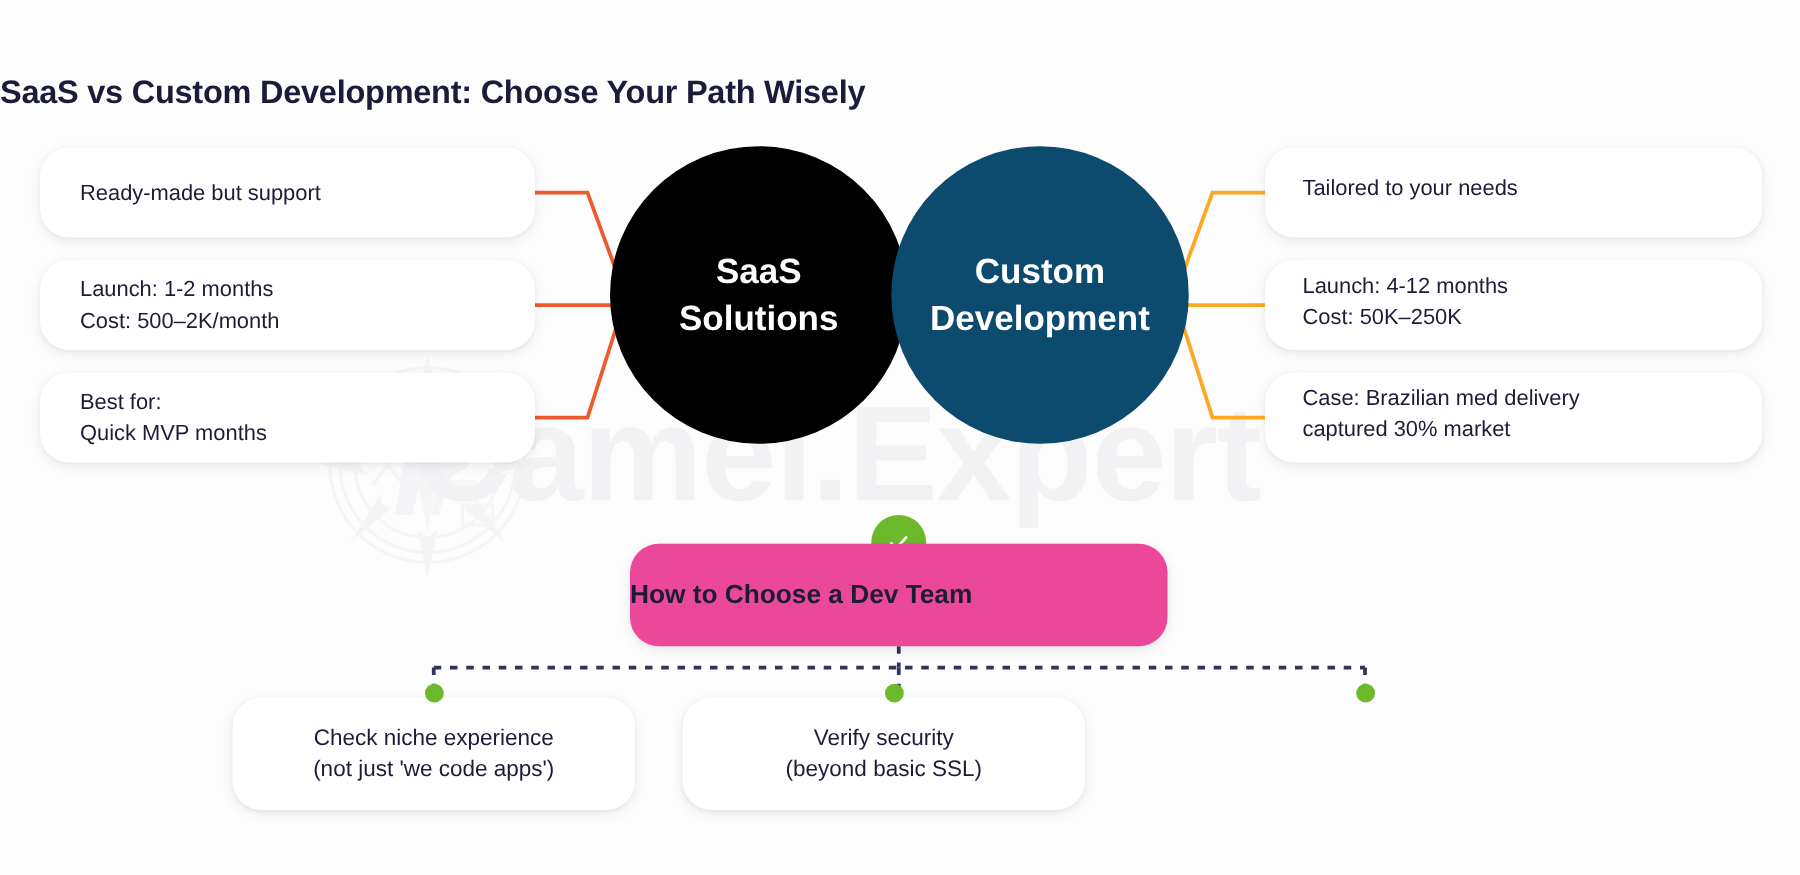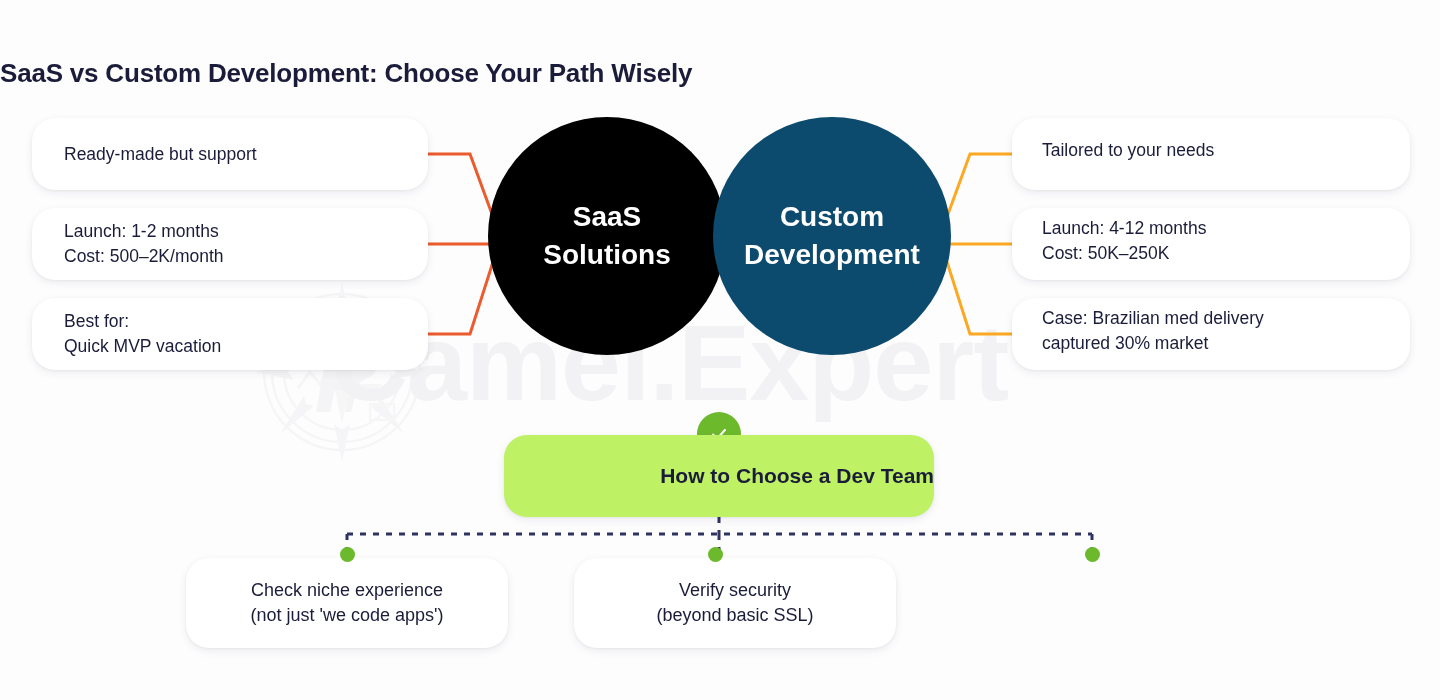--- a/index.html
+++ b/index.html
@@ -129,26 +129,26 @@
     z-index: 5;
   }
 
   
   .hub-card {
     position: absolute;
     left: 504px;
     top: 435px;
     width: 430px;
     height: 82px;
-    background: #bef264;
+    background: #ec4899;
     border-radius: 23px;
     box-shadow: 0 3px 10px rgba(25,28,60,0.07), 0 1px 3px rgba(25,28,60,0.05);
     display: flex;
     align-items: center;
-    justify-content: flex-end;
+    justify-content: flex-start;
     z-index: 5;
   }
   .hub-card .txt {
     font-size: 21px;
     font-weight: bold;
     color: #1b1c3a;
   }
   .check-badge {
     position: absolute;
     left: 697px;
@@ -179,21 +179,21 @@
     text-align: center;
     z-index: 4;
   }
   .bcard .txt {
     font-size: 18px;
     line-height: 25px;
     color: #1b1c3a;
     white-space: pre-line;
   }
   .bcard.b0 { left: 186px; }
-  .bcard.b1 { left: 574px; justify-content: center; }
+  .bcard.b1 { left: 546px; justify-content: center; }
   .bcard.b2 { left: 932px; }
 
   .dot {
     position: absolute;
     width: 15px;
     height: 15px;
     border-radius: 50%;
     background: #6db92c;
     z-index: 5;
   }
@@ -266,21 +266,21 @@
 
   <div class="card left l0">
     <div class="txt">Ready-made but support</div>
   </div>
   <div class="card left l1">
     <div class="txt">Launch: 1-2 months
 Cost: 500–2K/month</div>
   </div>
   <div class="card left l2">
     <div class="txt">Best for:
-Quick MVP vacation</div>
+Quick MVP months</div>
   </div>
 
   <div class="card right r0">
     <div class="txt">Tailored to your needs</div>
   </div>
   <div class="card right r1">
     <div class="txt">Launch: 4-12 months
 Cost: 50K–250K</div>
   </div>
   <div class="card right r2">

